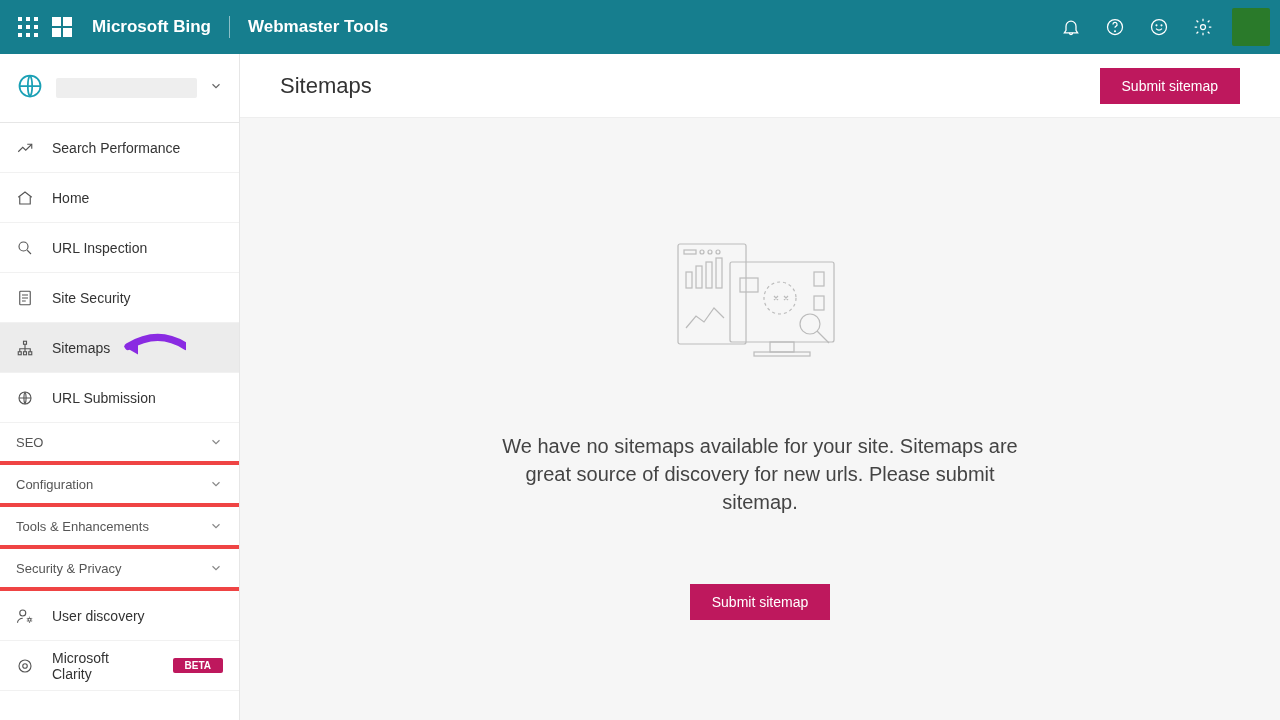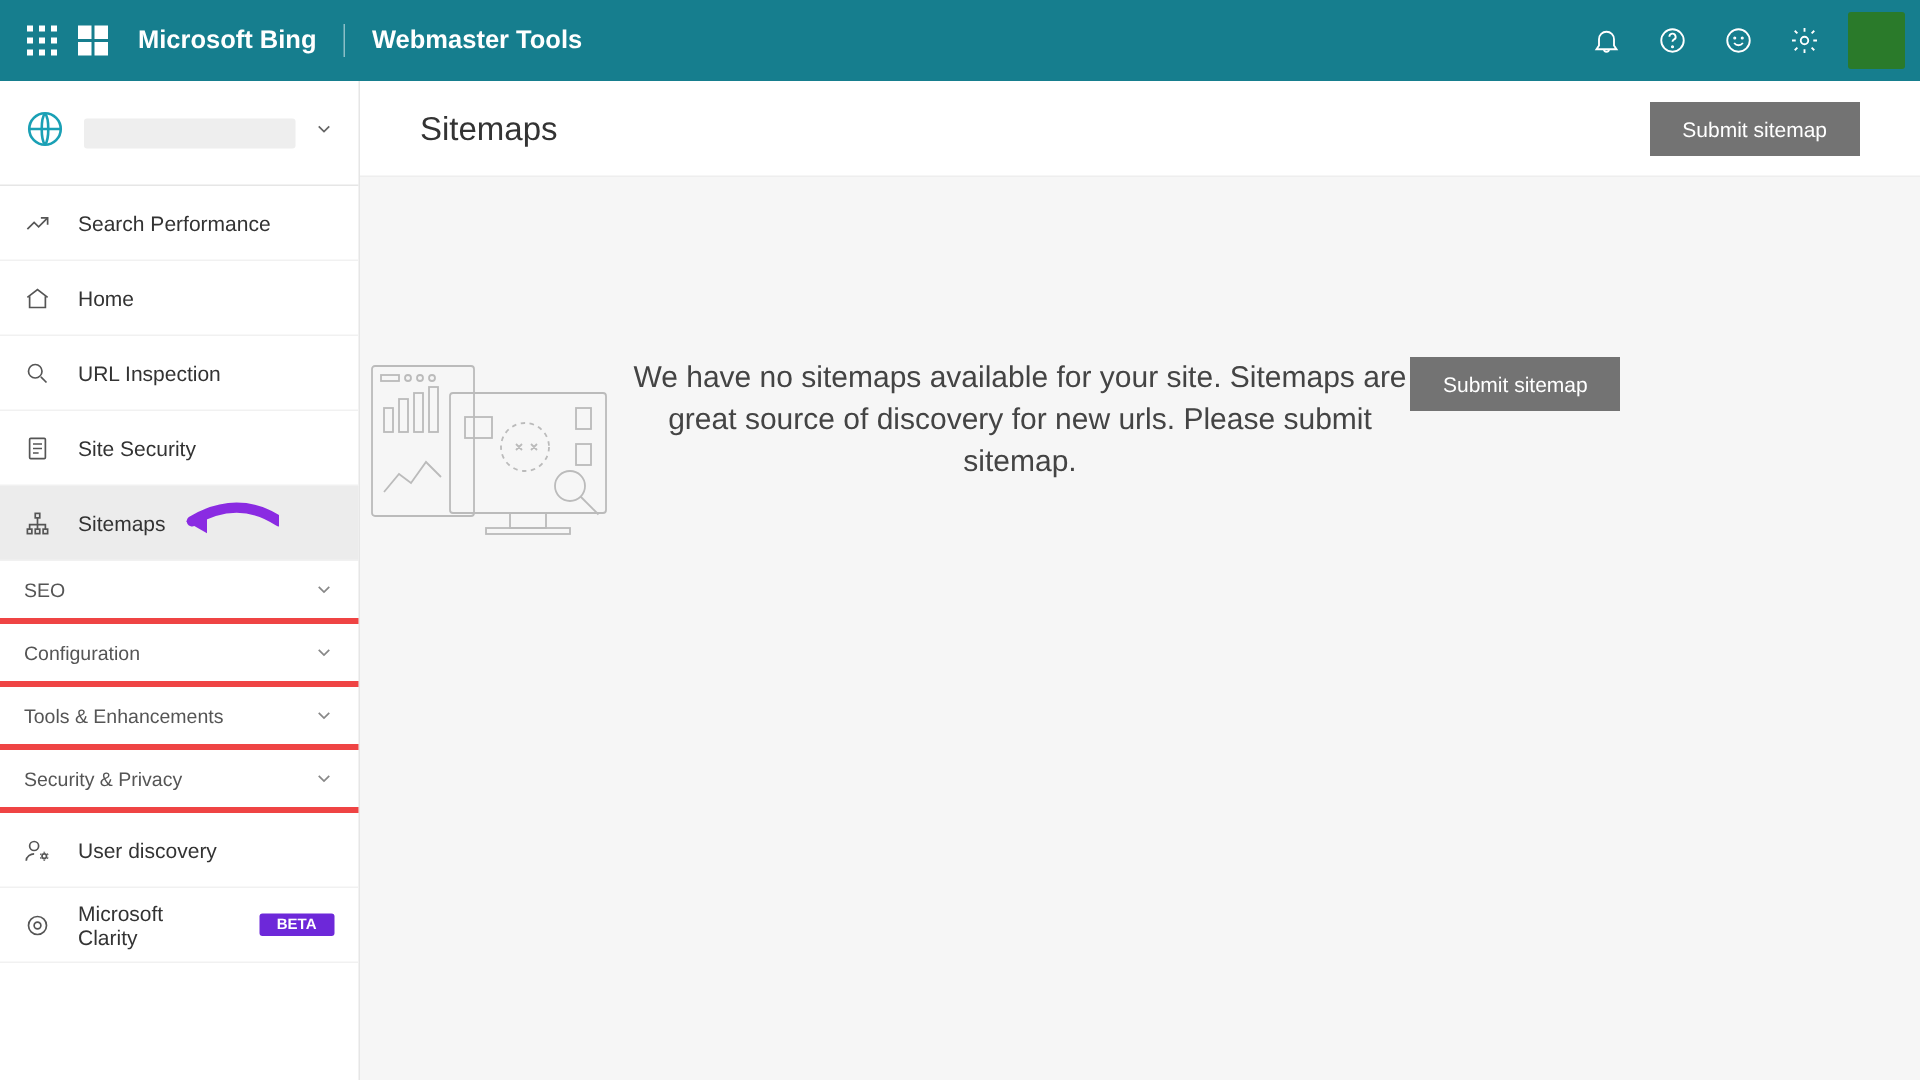--- a/index.html
+++ b/index.html
@@ -46,42 +46,42 @@
   .nav-item .nico { width:18px; display:flex; align-items:center; justify-content:center; }
   .nav-item .nico svg { width:18px; height:18px; stroke:#555; fill:none; stroke-width:1.5; }
   .nav-item.active { background:#ececec; }
   .nav-section {
     display:flex; align-items:center; justify-content:space-between;
     padding:0 16px; height:42px; border-bottom:4px solid #ef4444;
     cursor:pointer; color:#555; font-size:13px;
   }
   .nav-section svg { width:14px; height:14px; stroke:#888; fill:none; stroke-width:2; }
   .beta-badge {
-    background:#6d28d9; color:#fff; font-size:10px; font-weight:600;
+    background:#be185d; color:#fff; font-size:10px; font-weight:600;
     padding:2px 12px; border-radius:2px; margin-left:4px;
   }
   .nav-item.with-arrow { position:relative; }
   .pointer-arrow {
     position:absolute; left:108px; top:50%; transform:translateY(-50%);
     pointer-events:none;
   }
   .pointer-arrow svg { width:78px; height:32px; }
 
   
   .main { flex:1; background:#f6f6f6; display:flex; flex-direction:column; }
   .page-header {
     background:#fff; height:64px; display:flex; align-items:center;
     justify-content:space-between; padding:0 40px; border-bottom:1px solid #eee;
   }
   .page-title { font-size:22px; font-weight:400; color:#333; }
   .btn-primary {
-    background:#737373; color:#fff; border:none; padding:10px 22px;
+    background:#be185d; color:#fff; border:none; padding:10px 22px;
     font-size:14px; cursor:pointer;
   }
-  .empty-state { flex:1; display:flex; flex-direction:row; align-items:flex-start; justify-content:flex-start; padding-top:120px; }
+  .empty-state { flex:1; display:flex; flex-direction:column; align-items:center; justify-content:flex-start; padding-top:120px;gap:32px; }
   .illustration { margin-bottom:28px; }
   .illustration svg { stroke:#bbb; fill:none; stroke-width:1.2; }
   .empty-text {
     max-width:520px; text-align:center; font-size:20px; color:#444;
     line-height:1.4; margin-bottom:36px;
   }
 </style>
 </head>
 <body>
 
@@ -205,20 +205,29 @@
             <path d="M12 7v6M5 17v-4h14v4M12 13v4"></path>
           </svg>
         </span>
       <span>Sitemaps</span>
       <span class="pointer-arrow">
         <svg viewBox="0 0 78 32">
             <path d="M78 16 C 60 4, 40 4, 20 16" stroke="#8a2be2" stroke-width="7" fill="none" stroke-linecap="round"></path>
             <path d="M30 8 L16 16 L30 24 Z" fill="#8a2be2"></path>
           </svg>
       </span>
+    </div>
+    <div class="nav-item">
+      <span class="nico">
+          <svg viewBox="0 0 24 24">
+            <circle cx="12" cy="12" r="8"></circle>
+            <path d="M4 12h16M12 4c2 2.5 2 13 0 16M12 4c-2 2.5-2 13 0 16"></path>
+          </svg>
+        </span>
+      <span>URL Submission</span>
     </div>
 
     <div class="nav-section">
       <span>SEO</span>
       <svg viewBox="0 0 24 24">
           <path d="M6 9l6 6 6-6"></path>
         </svg>
     </div>
     <div class="nav-section">
       <span>Configuration</span>

